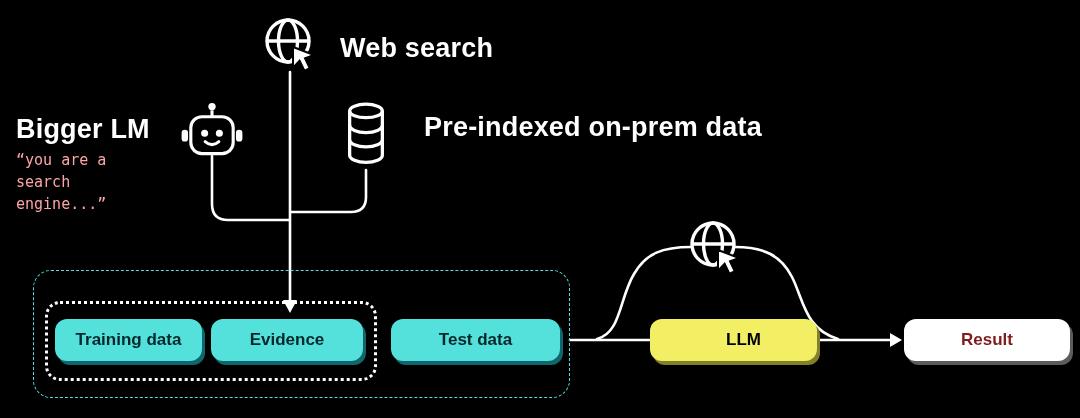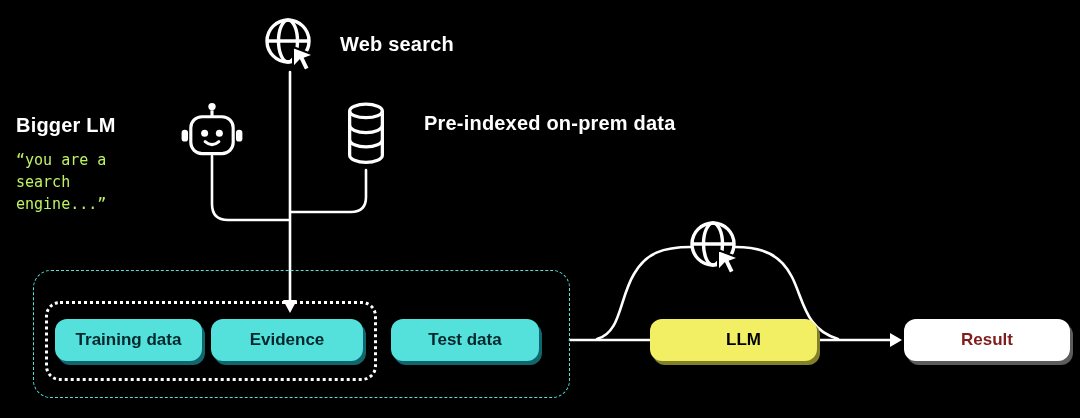--- a/index.html
+++ b/index.html
@@ -18,31 +18,31 @@
     pointer-events: none;
   }
   .icon {
     position: absolute;
     color: #fff;
     line-height: 0;
   }
   .heading {
     position: absolute;
     font-weight: 700;
-    font-size: 20px;
+    font-size: 27px;
     letter-spacing: 0.2px;
     color: #fff;
     white-space: nowrap;
   }
   .quote {
     position: absolute;
     font-family: "DejaVu Sans Mono", monospace;
     font-size: 15px;
     line-height: 1.45;
-    color: #bef264;
+    color: #fca5a5;
     white-space: pre-line;
   }
   .outer-dashed {
     position: absolute;
     left: 33px; top: 270px;
     width: 537px; height: 128px;
     border: 1.6px dashed var(--dashed-border, #54E0DB);
     border-radius: 18px;
     box-sizing: border-box;
   }
@@ -64,21 +64,21 @@
     border-radius: 12px;
     font-weight: 700;
     font-size: 17px;
     box-sizing: border-box;
   }
   .pill.cyan  { background: var(--cyan, #54E0DB); color: var(--pill-text-dark, #04272B); box-shadow: 3px 4px 0 #11666d; }
   .pill.yellow{ background: var(--yellow, #F2EF64); color: #000; box-shadow: 3px 4px 0 #83802a; }
   .pill.white { background: var(--white, #fff);   color: #7f1d1d; box-shadow: 3px 4px 0 #5c5c5c; }
   .pill-training { left: 55px;  width: 147px; }
   .pill-evidence { left: 211px; width: 152px; }
-  .pill-test     { left: 391px; width: 148px; }
+  .pill-test     { left: 391px; width: 169px; }
   .pill-llm      { left: 650px; width: 167px; padding-left: 20px; }
   .pill-result   { left: 904px; width: 166px; }
   .label-web-search  { left: 340px; top: 33px; }
   .label-bigger-lm   { left: 16px;  top: 114px; }
   .label-pre-indexed { left: 424px; top: 112px; }
   .quote-bigger-lm   { left: 16px;  top: 150px; }
   .icon-globe-top   { left: 258px; top: 12px; }
   .icon-robot       { left: 177px; top: 100px; }
   .icon-database    { left: 341px; top: 100px; }
   .icon-globe-right { left: 683px; top: 215px; }

